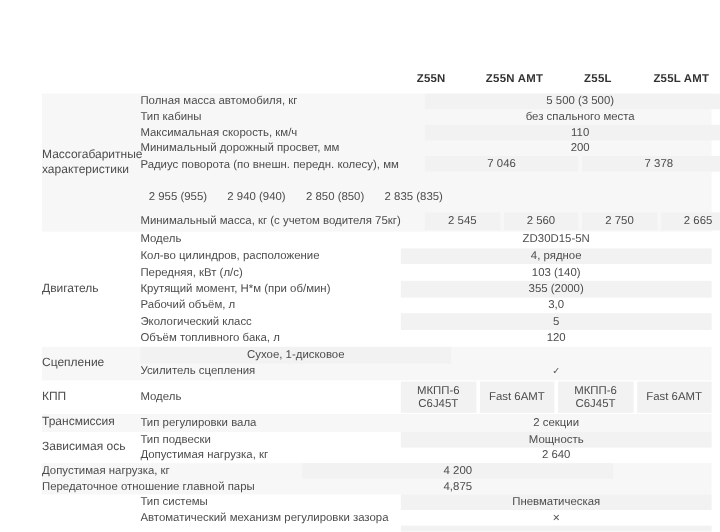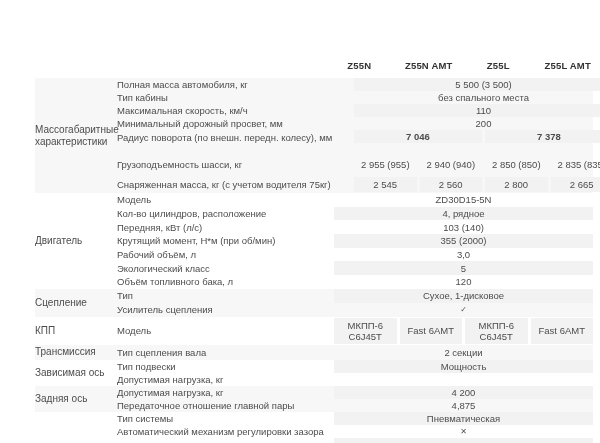--- a/index.html
+++ b/index.html
@@ -35,21 +35,21 @@
     font-size:9.5px;white-space:nowrap;overflow:hidden;
   }
   .vals{
     width:259px;flex:none;display:grid;
     grid-template-columns:repeat(4,1fr);column-gap:3px;
   }
   .cell{
     display:flex;align-items:center;justify-content:center;
     font-size:9.5px;white-space:nowrap;overflow:hidden;
   }
-  .cell.s2{grid-column:span 2;font-weight:bold;}
+  .cell.s2{grid-column:span 2;}
   .cell.s4{grid-column:span 4;}
   .cell.striped{background:var(--stripe,#f2f2f2);}
 
   
   .g1 .row{height:13px;gap:20px;}
   .g2 .row{height:13.7px;}
   .g3 .row{height:14px;}
   .g4 .row{height:28px;}
   .g5 .row{height:15px;}
   .g6 .row,.g7 .row,.g8 .row{height:13px;}
@@ -109,34 +109,33 @@
             </div>
           </div>
           <div class="row r-radius">
             <div class="attr">Радиус поворота (по внешн. передн. колесу), мм</div>
             <div class="vals">
               <div class="cell s2 striped">7 046</div>
               <div class="cell s2 striped">7 378</div>
             </div>
           </div>
           <div class="row r-load">
-            <div class="attr">Грузоподъемность шасси, кг</div>
             <div class="vals">
               <div class="cell s1">2 955 (955)</div>
               <div class="cell s1">2 940 (940)</div>
               <div class="cell s1">2 850 (850)</div>
               <div class="cell s1">2 835 (835)</div>
             </div>
           </div>
           <div class="row r-curb">
-            <div class="attr">Снаряженная масса, кг (с учетом водителя 75кг)</div>
+            <div class="attr">Минимальный масса, кг (с учетом водителя 75кг)</div>
             <div class="vals">
               <div class="cell s1 striped">2 545</div>
               <div class="cell s1 striped">2 560</div>
-              <div class="cell s1 striped">2 800</div>
+              <div class="cell s1 striped">2 750</div>
               <div class="cell s1 striped">2 665</div>
             </div>
           </div>
         </div>
       </div>
       <div class="group g2">
         <div class="group-label">Двигатель</div>
         <div class="rows">
           <div class="row">
             <div class="attr">Модель</div>
@@ -179,21 +178,20 @@
             <div class="vals">
               <div class="cell s4">120</div>
             </div>
           </div>
         </div>
       </div>
       <div class="group g3 shaded">
         <div class="group-label">Сцепление</div>
         <div class="rows">
           <div class="row">
-            <div class="attr">Тип</div>
             <div class="vals">
               <div class="cell s4 striped">Сухое, 1-дисковое</div>
             </div>
           </div>
           <div class="row r-mark">
             <div class="attr">Усилитель сцепления</div>
             <div class="vals">
               <div class="cell s4">✓</div>
             </div>
           </div>
@@ -210,43 +208,45 @@
               <div class="cell s1 striped">МКПП-6 C6J45T</div>
               <div class="cell s1 striped">Fast 6AMT</div>
             </div>
           </div>
         </div>
       </div>
       <div class="group g5 shaded">
         <div class="group-label">Трансмиссия</div>
         <div class="rows">
           <div class="row">
-            <div class="attr">Тип сцепления вала</div>
+            <div class="attr">Тип регулировки вала</div>
             <div class="vals">
               <div class="cell s4">2 секции</div>
             </div>
           </div>
         </div>
       </div>
       <div class="group g6">
         <div class="group-label">Зависимая ось</div>
         <div class="rows">
           <div class="row">
             <div class="attr">Тип подвески</div>
             <div class="vals">
               <div class="cell s4 striped">Мощность</div>
             </div>
           </div>
           <div class="row">
             <div class="attr">Допустимая нагрузка, кг</div>
+            <div class="vals">
+              <div class="cell s4">2 640</div>
+            </div>
           </div>
         </div>
       </div>
       <div class="group g7 shaded">
-        <div class="group-label">Задняя ось</div>
         <div class="rows">
           <div class="row">
             <div class="attr">Допустимая нагрузка, кг</div>
             <div class="vals">
               <div class="cell s4 striped">4 200</div>
             </div>
           </div>
           <div class="row">
             <div class="attr">Передаточное отношение главной пары</div>
             <div class="vals">

